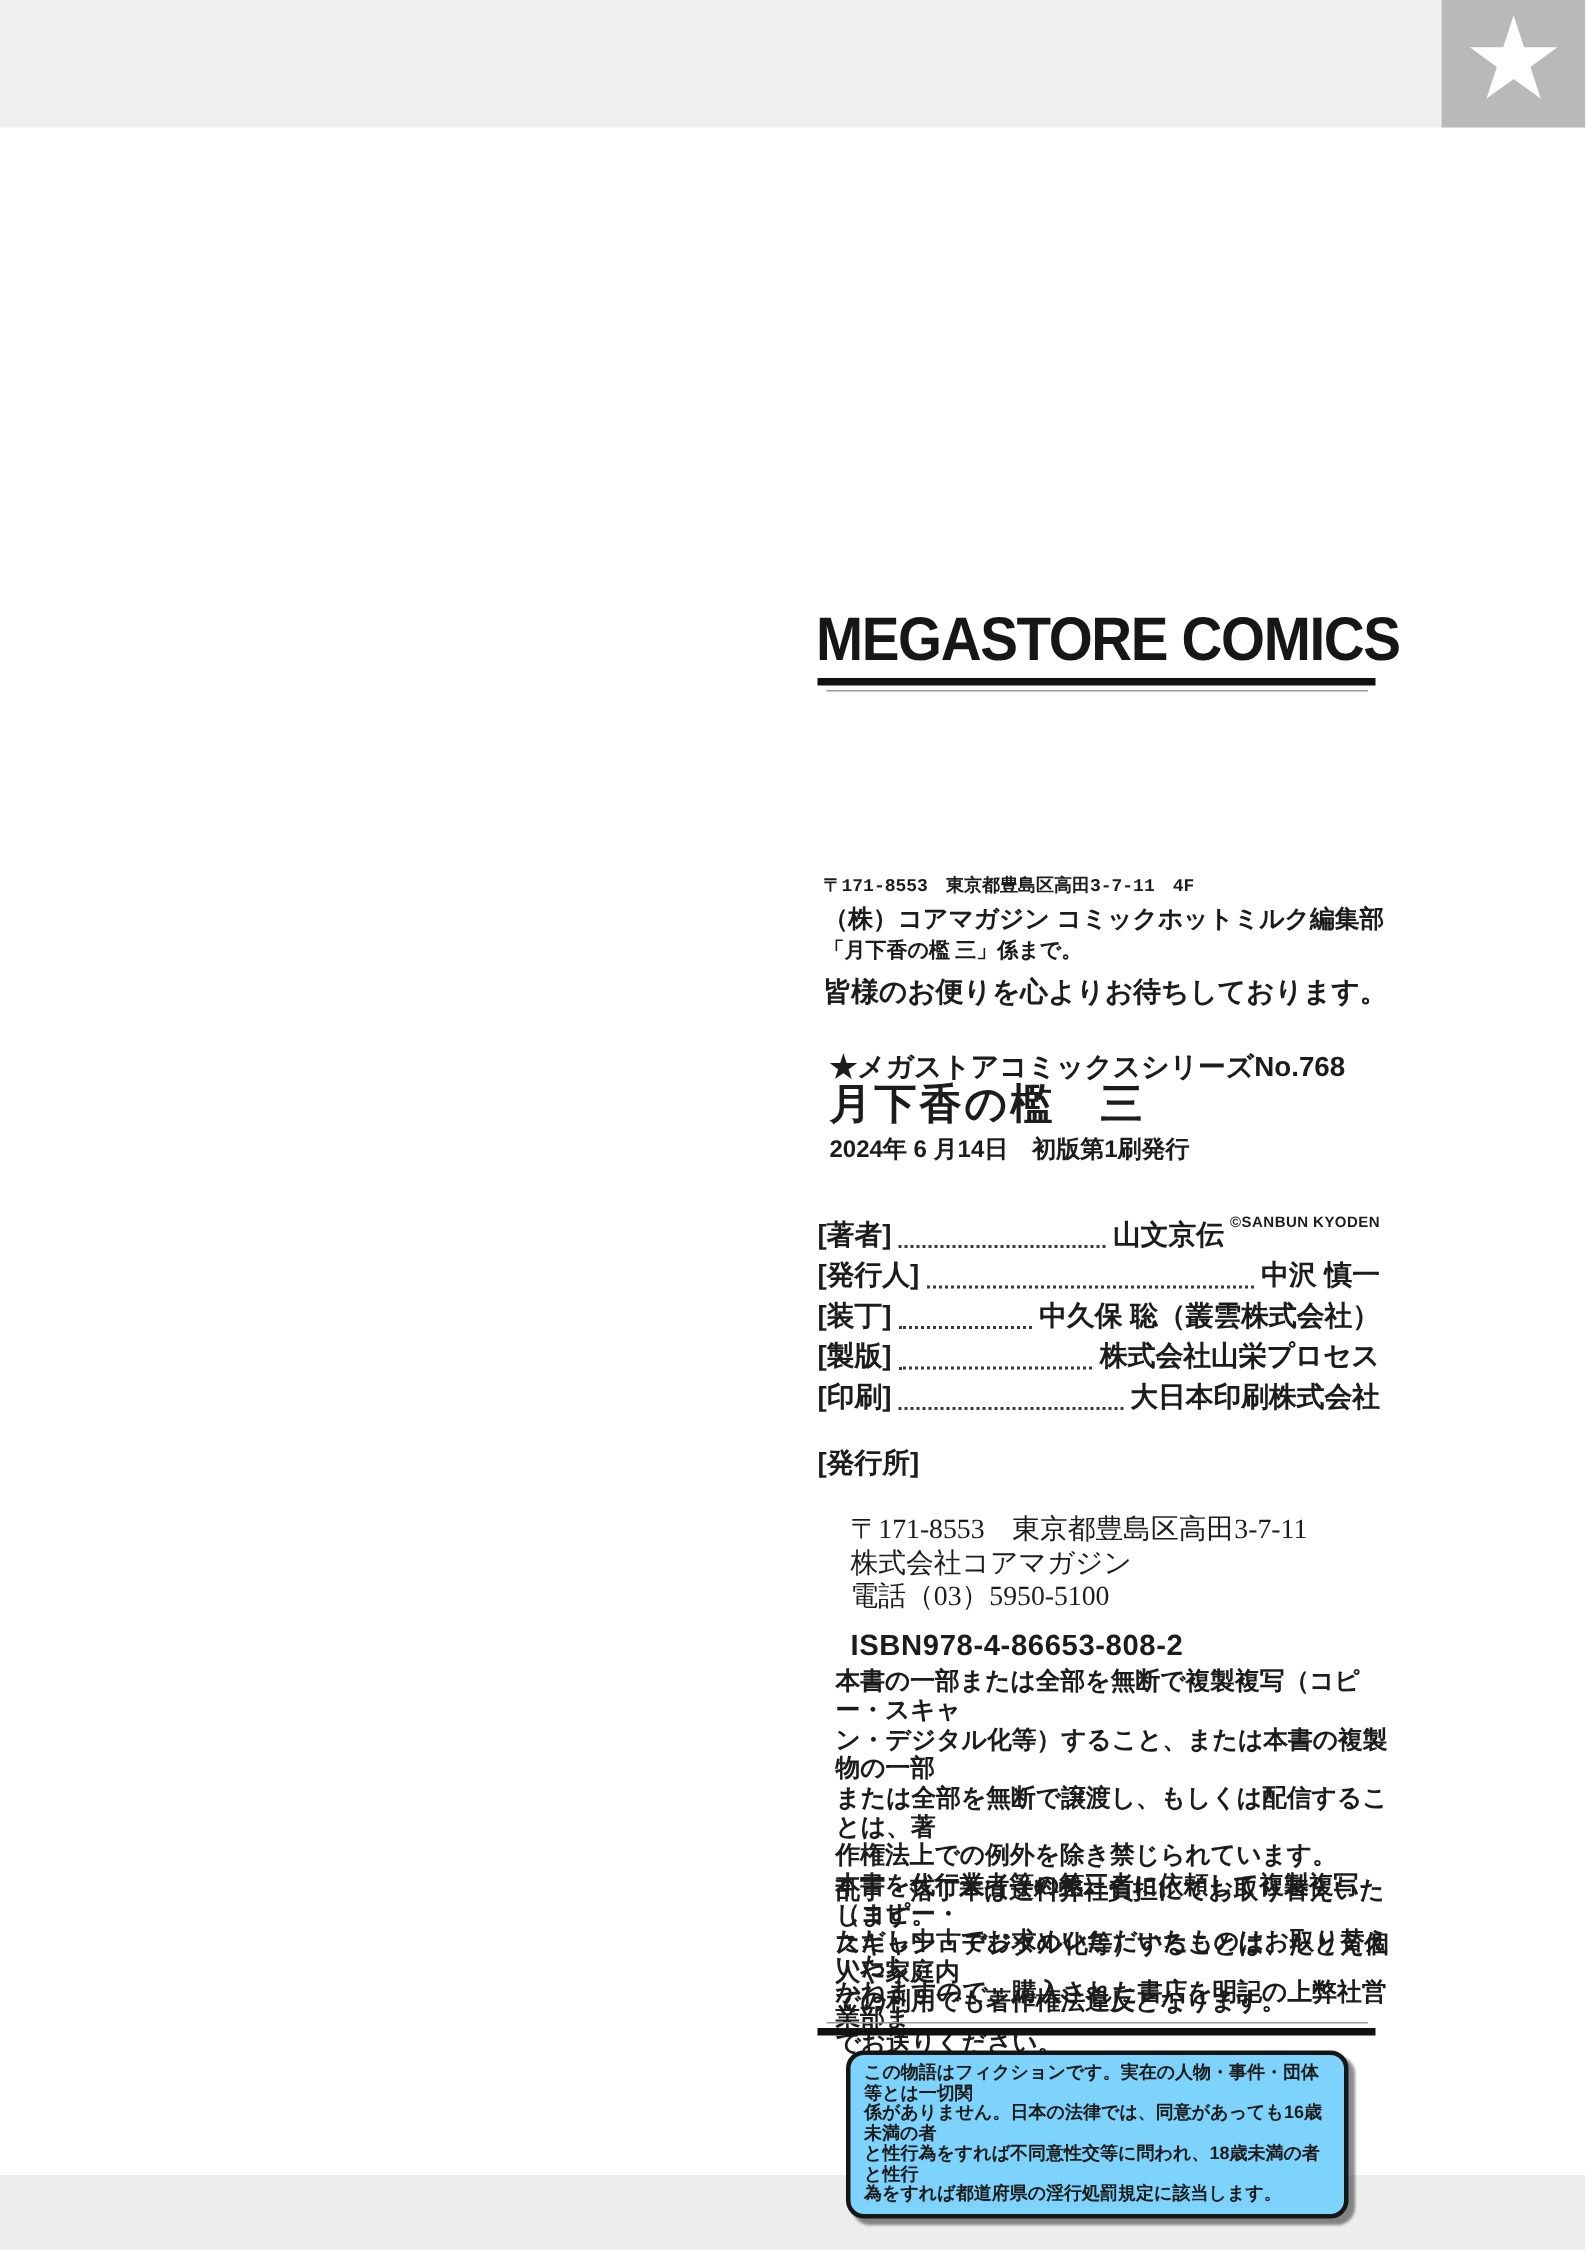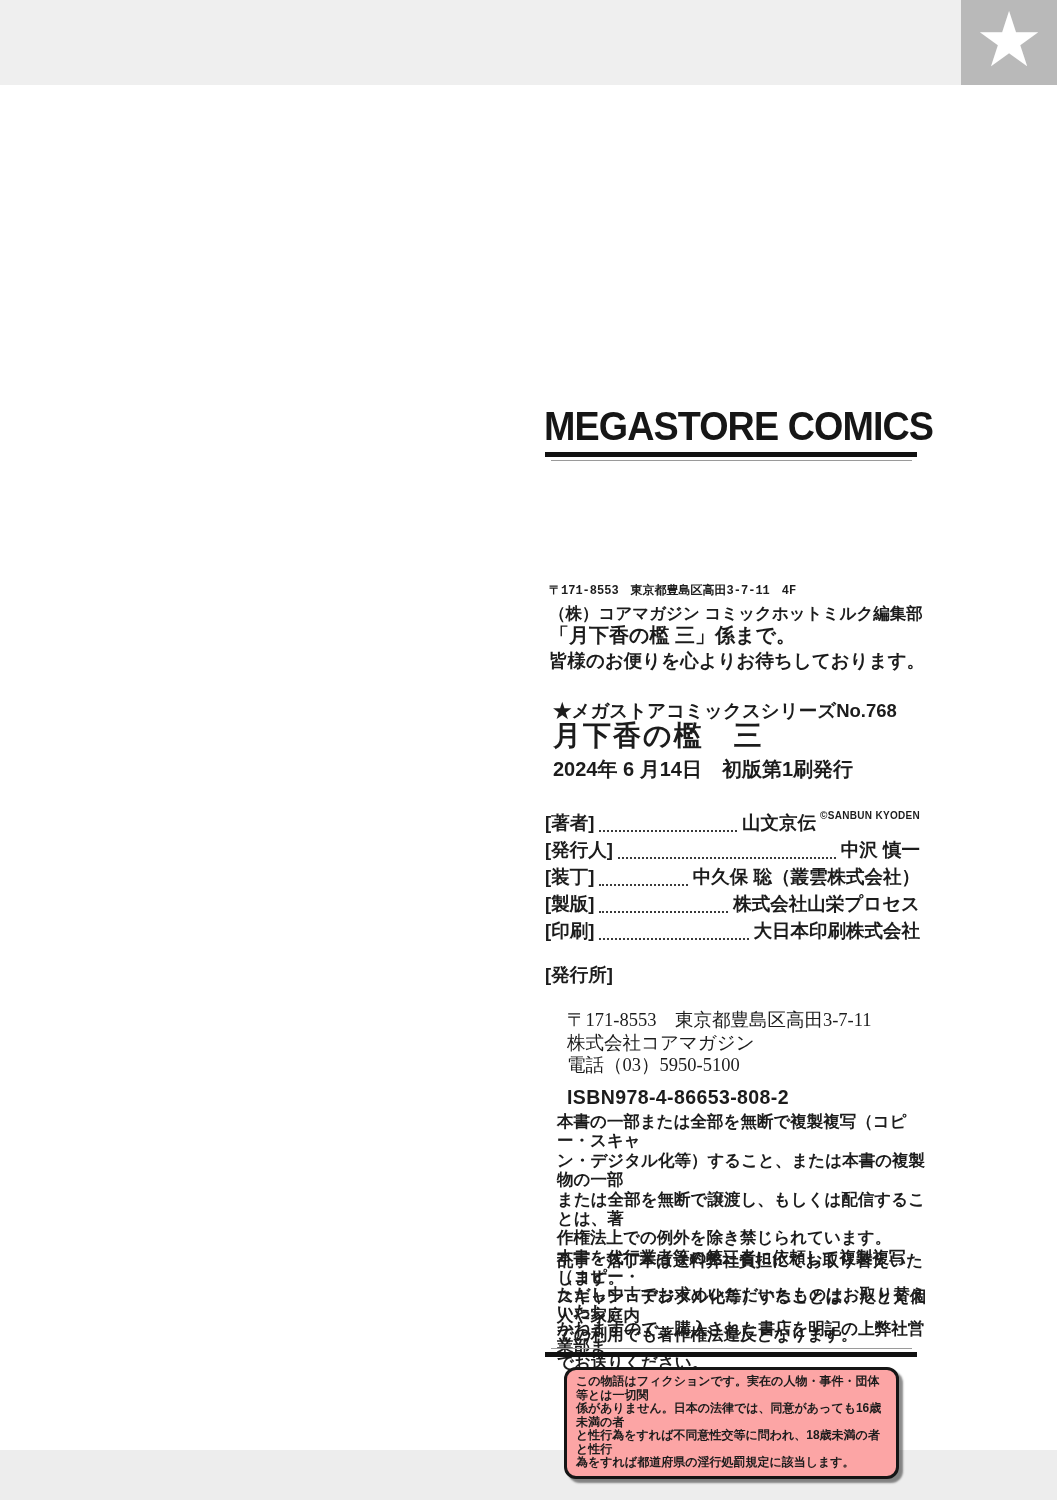--- a/index.html
+++ b/index.html
@@ -19,27 +19,27 @@
     letter-spacing:-1px;white-space:nowrap;transform:scaleX(0.92);transform-origin:left top;color:#161616;}
   .rule1a{position:absolute;left:545px;top:452px;width:372px;height:5px;background:#111;}
   .rule1b{position:absolute;left:551px;top:460px;width:361px;height:1px;background:#9a9a9a;}
 
   
   .intro{position:absolute;left:557px;top:482px;width:372px;font-size:18.5px;line-height:22.5px;
     font-weight:600;white-space:pre-line;}
   .addr-block{position:absolute;left:549px;top:580px;width:382px;line-height:22px;font-weight:600;}
   .addr1{font-family:Liberation Mono, monospace;font-size:12px;}
   .addr2{font-size:16.5px;}
-  .addr3{font-size:20px;}
+  .addr3{font-size:14px;font-family:Liberation Serif, serif;}
   .greeting{position:absolute;left:549px;top:648px;font-size:18.5px;font-weight:600;}
 
   
   .series{position:absolute;left:553px;top:698px;font-size:18.5px;font-weight:600;}
   .book-title{position:absolute;left:553px;top:717px;font-size:28px;font-weight:bold;letter-spacing:2px;}
-  .pub-date{position:absolute;left:553px;top:756px;font-size:20px;font-weight:600;}
+  .pub-date{position:absolute;left:553px;top:756px;font-size:16px;font-weight:600;}
 
   
   .credits{position:absolute;left:545px;top:810px;width:375px;font-size:18.5px;font-weight:600;}
   .crow{display:flex;height:27px;}
   .leader{flex:1;border-bottom:2px dotted #3a3a3a;margin:0 5px 5px 5px;}
   .cnote{font-size:10px;font-weight:bold;margin-left:4px;padding-bottom:3px;letter-spacing:0.3px;white-space:nowrap;}
 
   
   .publisher{position:absolute;left:545px;top:962px;width:382px;}
   .plabel{font-size:18.5px;font-weight:600;margin-bottom:22px;}
@@ -49,21 +49,21 @@
   
   .copyright{position:absolute;left:557px;top:1112px;width:372px;font-size:16.5px;line-height:19.4px;
     font-weight:600;white-space:pre-line;}
   .returns{position:absolute;left:557px;top:1252px;width:372px;font-size:16.5px;line-height:17px;
     font-weight:700;white-space:pre-line;}
 
   .rule2a{position:absolute;left:551px;top:1348px;width:361px;height:1px;background:#9a9a9a;}
   .rule2b{position:absolute;left:545px;top:1352px;width:372px;height:5px;background:#111;}
 
   
-  .disclaimer{position:absolute;left:564px;top:1367px;width:311px;background:#fca5a5;
+  .disclaimer{position:absolute;left:564px;top:1367px;width:311px;background:#7dd3fc;
     border:3px solid #151515;border-radius:12px;padding:5px 9px 6px 9px;
     font-size:12px;line-height:13.5px;font-weight:bold;white-space:pre-line;
     box-shadow:4px 4px 2px rgba(0,0,0,0.45);}
 </style>
 </head>
 <body>
 
 <div class="page">
 
   <div class="strip-top"></div>

